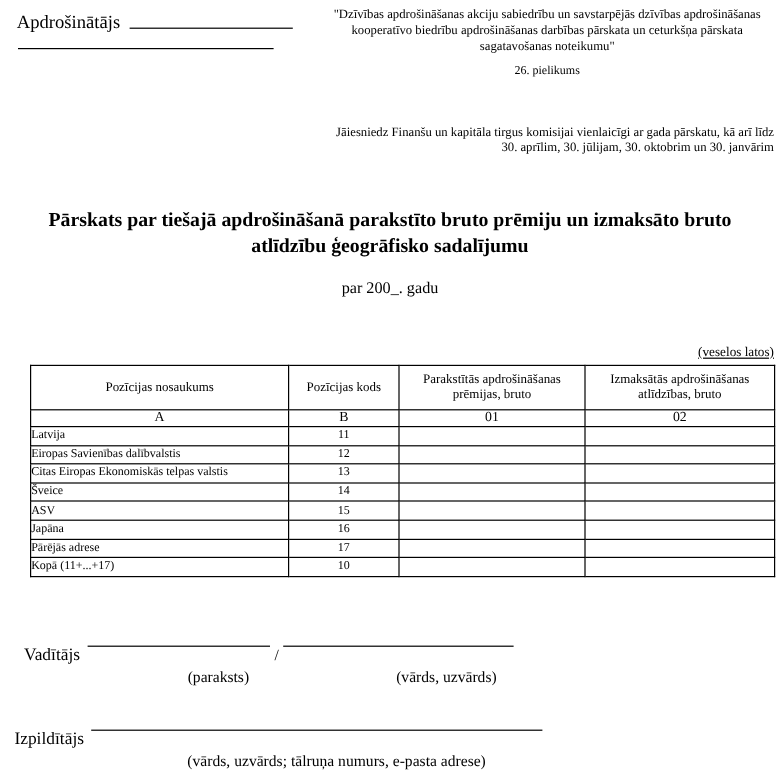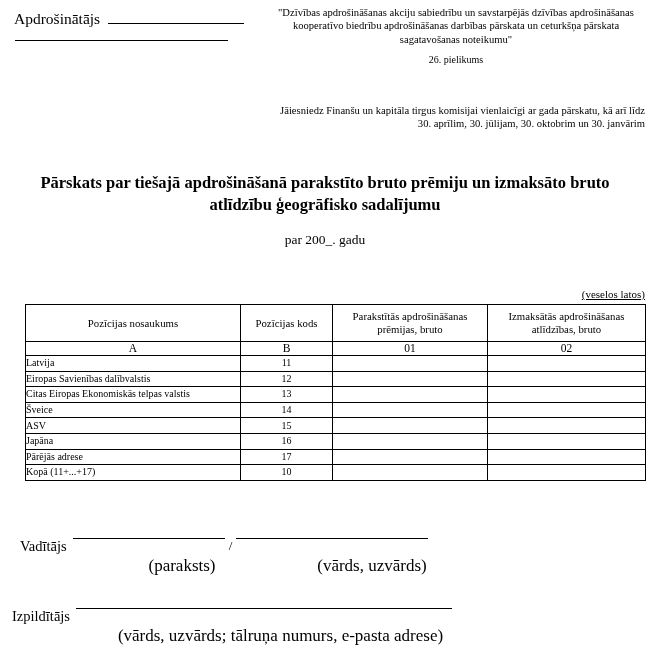--- a/index.html
+++ b/index.html
@@ -196,21 +196,21 @@
     margin-bottom: 3px;
   }
   #manager-rule-signature { width: 152px; margin-left: 6px; }
   #manager-slash { margin: 0 4px 0 4px; line-height: 16px; font-size: 13px; }
   #manager-rule-name { width: 192px; margin-left: 0px; }
   #executor-rule { flex: 1 1 auto; margin-left: 6px; }
 
   .sig-captions {
     position: relative;
     height: 16px;
-    font-size: 17px;
+    font-size: 13px;
   }
   .caption {
     position: absolute;
     top: 2px;
     text-align: center;
     white-space: nowrap;
   }
   #caption-signature { left: 86px;  width: 152px; }
   #caption-fullname  { left: 256px; width: 192px; }
   #caption-executor  { left: 90px;  width: 357px; }

